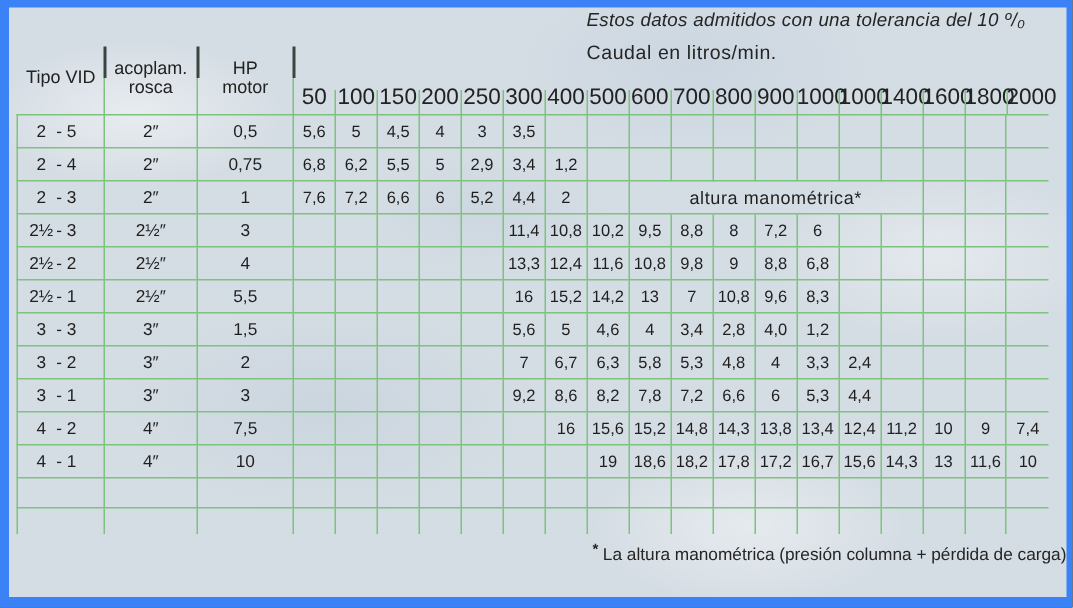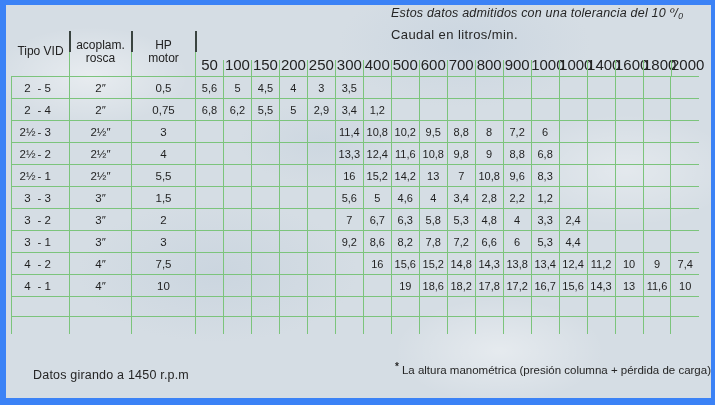--- a/index.html
+++ b/index.html
@@ -158,20 +158,37 @@
             <td class="c-val"></td>
             <td class="c-val"></td>
             <td class="c-val"></td>
             <td class="c-val"></td>
             <td class="c-val"></td>
             <td class="c-val"></td>
             <td class="c-val"></td>
             <td class="c-val"></td>
           </tr>
           <tr>
+            <td class="c-tipo"><span class="tsize">2</span><span class="tstage">- 3</span></td>
+            <td class="c-rosca">2″</td>
+            <td class="c-hp">1</td>
+            <td class="c-val">7,6</td>
+            <td class="c-val">7,2</td>
+            <td class="c-val">6,6</td>
+            <td class="c-val">6</td>
+            <td class="c-val">5,2</td>
+            <td class="c-val">4,4</td>
+            <td class="c-val">2</td>
+            <td class="c-val"></td>
+            <td colspan="7" class="c-span">altura manométrica*</td>
+            <td class="c-val"></td>
+            <td class="c-val"></td>
+            <td class="c-val"></td>
+          </tr>
+          <tr>
             <td class="c-tipo"><span class="tsize">2½</span><span class="tstage">- 3</span></td>
             <td class="c-rosca">2½″</td>
             <td class="c-hp">3</td>
             <td class="c-val"></td>
             <td class="c-val"></td>
             <td class="c-val"></td>
             <td class="c-val"></td>
             <td class="c-val"></td>
             <td class="c-val">11,4</td>
             <td class="c-val">10,8</td>
@@ -241,21 +258,21 @@
             <td class="c-val"></td>
             <td class="c-val"></td>
             <td class="c-val"></td>
             <td class="c-val"></td>
             <td class="c-val">5,6</td>
             <td class="c-val">5</td>
             <td class="c-val">4,6</td>
             <td class="c-val">4</td>
             <td class="c-val">3,4</td>
             <td class="c-val">2,8</td>
-            <td class="c-val">2,2</td>
+            <td class="c-val">4,0</td>
             <td class="c-val">1,2</td>
             <td class="c-val"></td>
             <td class="c-val"></td>
             <td class="c-val"></td>
             <td class="c-val"></td>
             <td class="c-val"></td>
           </tr>
           <tr>
             <td class="c-tipo"><span class="tsize">3</span><span class="tstage">- 2</span></td>
             <td class="c-rosca">3″</td>
@@ -390,20 +407,19 @@
             <td></td>
             <td></td>
             <td></td>
             <td></td>
             <td></td>
             <td></td>
           </tr>
         </tbody>
     </table>
 
-    <div class="rpm">Datos girando a 1450 r.p.m</div>
 
     <div class="footnote">
       <span class="star">*</span><span>La altura manométrica (presión columna + pérdida de carga)</span>
     </div>
 
   </div>
 </div>
 
 </body></html>

